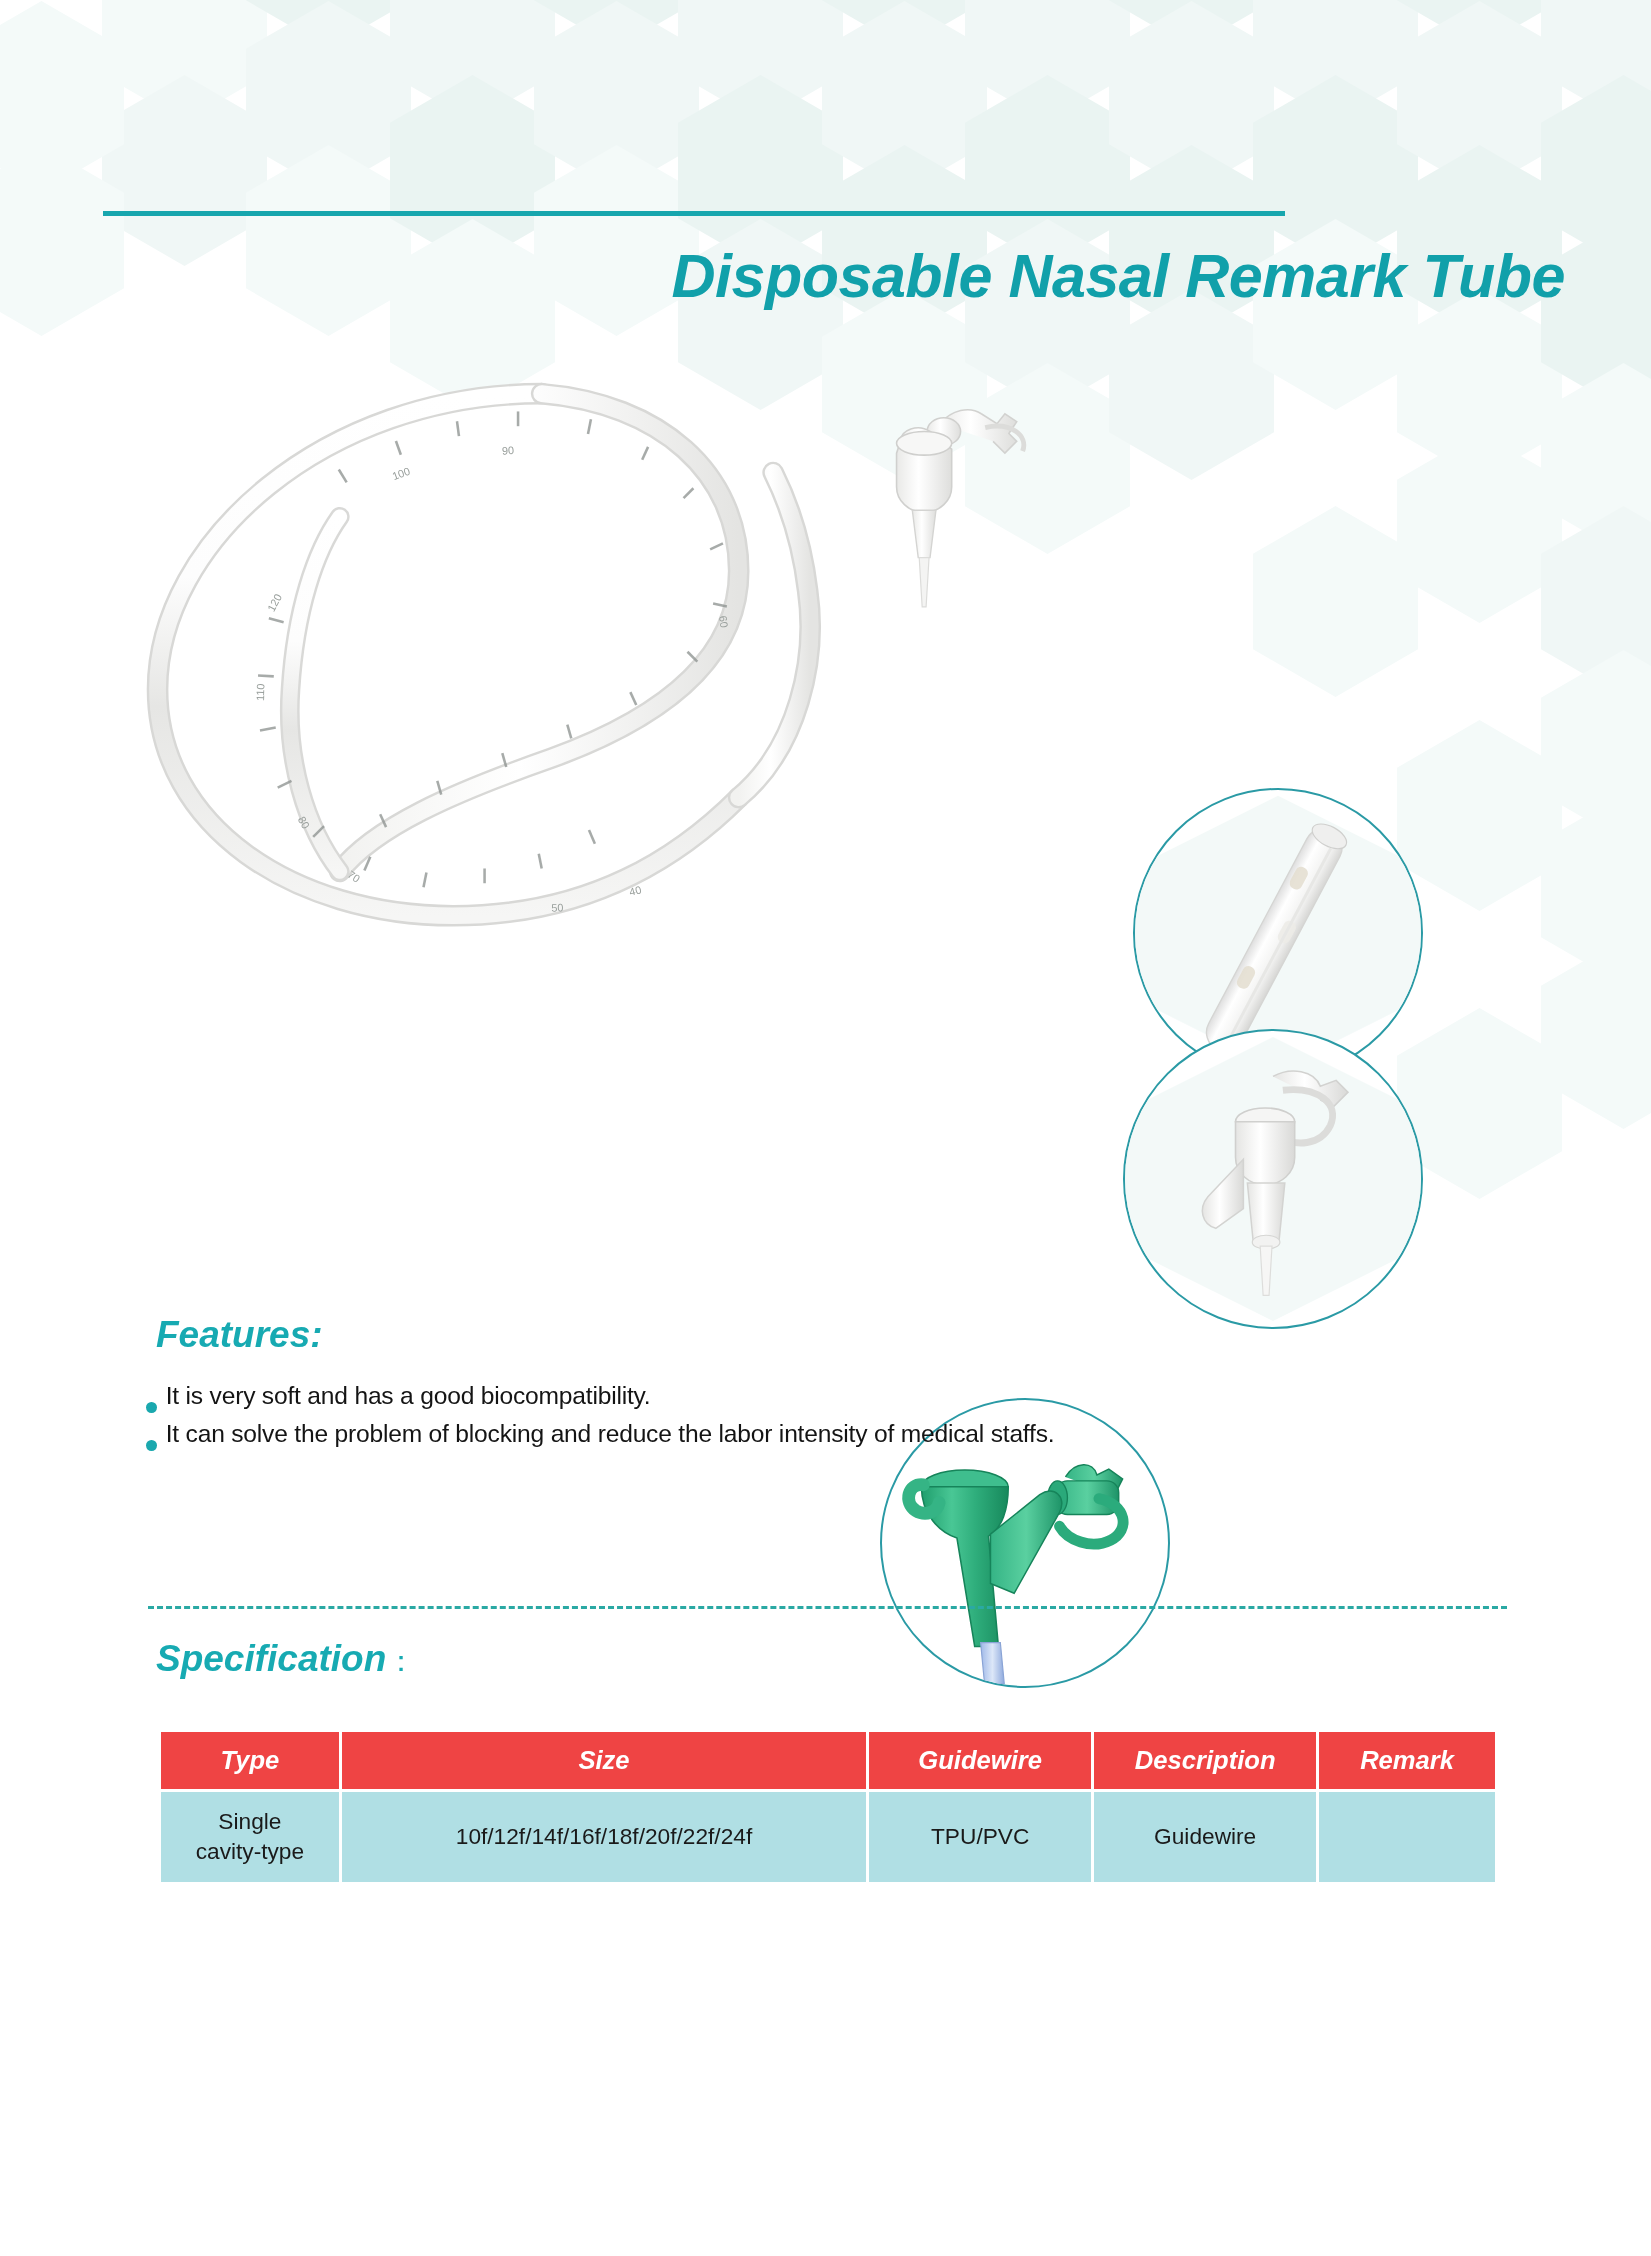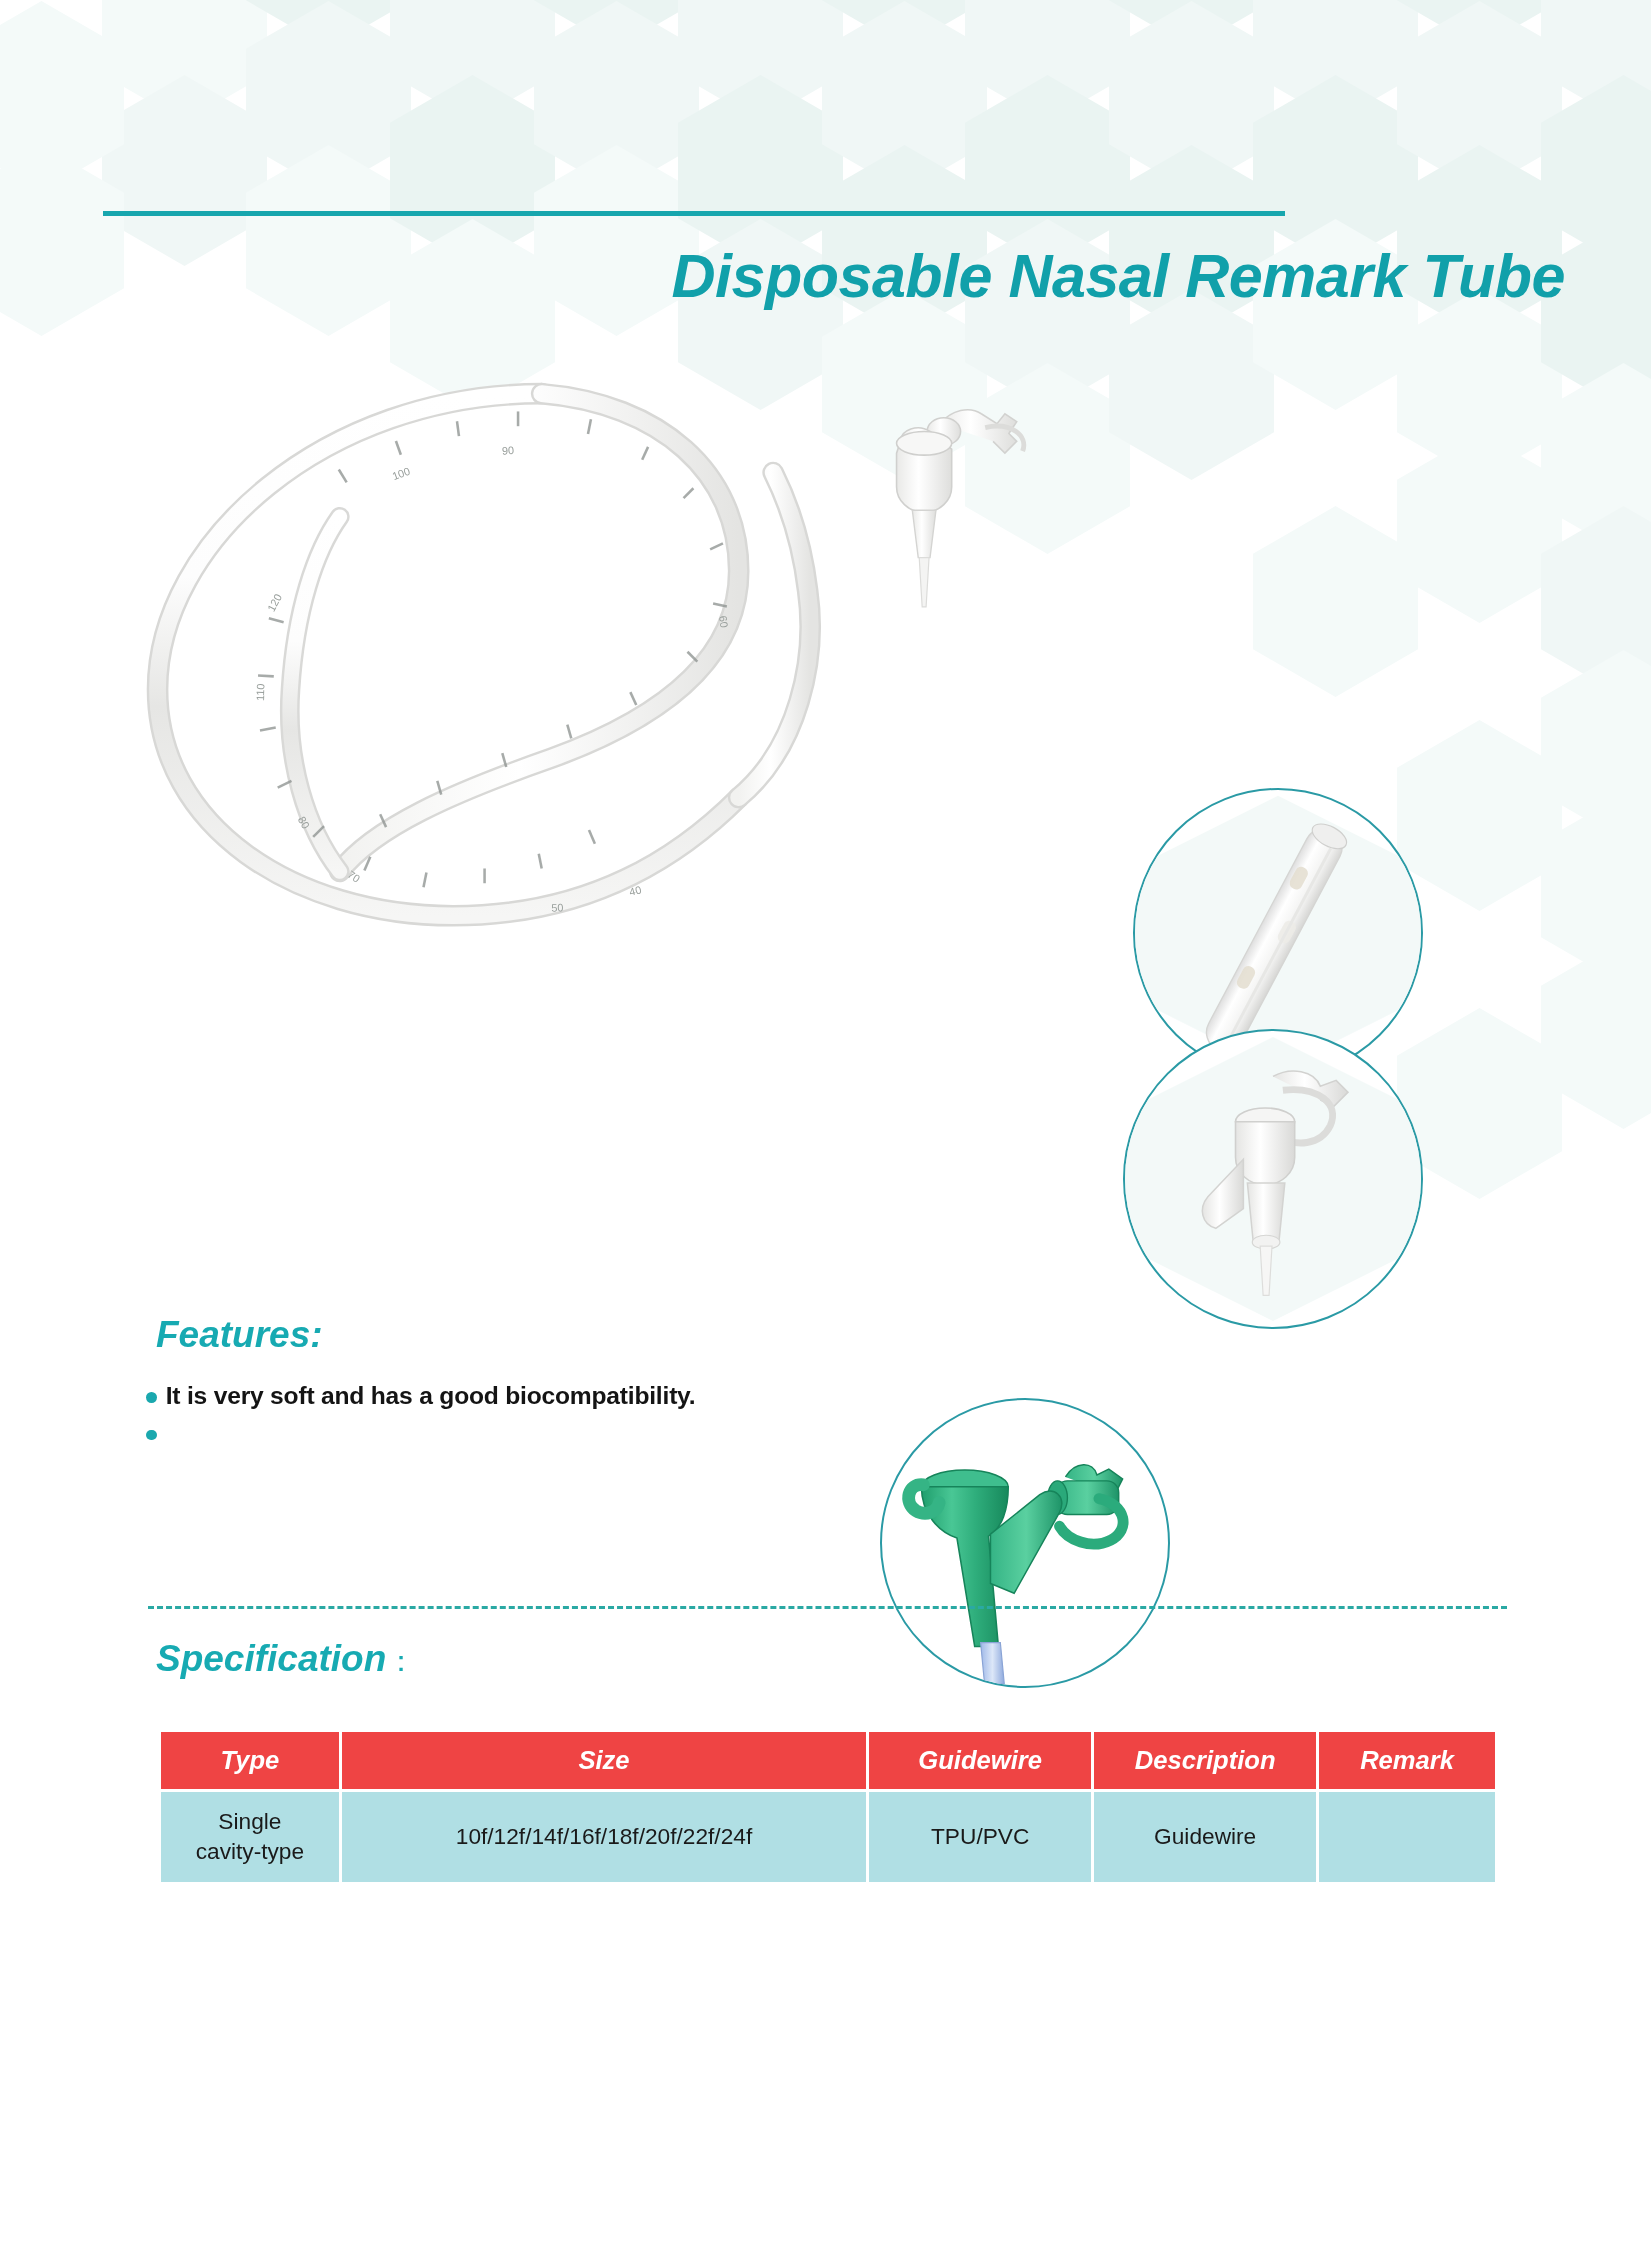--- a/index.html
+++ b/index.html
@@ -134,23 +134,22 @@
   }
   .feature-list {
     position: absolute;
     left: 146px;
     top: 1379px;
     width: 1379px;
     z-index: 3;
   }
   .feature-item {
     display: flex;
-    align-items: flex-start;
+    align-items: flex-end;
     margin-bottom: 3.9px;
-    font-weight: bold;
   }
   .bullet {
     flex: 0 0 auto;
     width: 10.8px;
     height: 10.8px;
     border-radius: 50%;
     background: #1aa8ae;
     margin-top: 12.8px;
     margin-right: 8.9px;
   }
@@ -468,20 +467,21 @@
 
   <div class="features-heading">Features:</div>
 
   <div class="feature-list">
     <div class="feature-item">
       <span class="bullet"></span>
       <span class="feature-text">It is very soft and has a good biocompatibility.</span>
     </div>
     <div class="feature-item">
       <span class="bullet"></span>
+      <span class="feature-text">It can solve the problem of blocking and reduce the labor intensity of medical staffs.</span>
     </div>
   </div>
 
   <div class="divider"></div>
 
   <div class="spec-heading">
     <span>Specification</span><span class="colon">：</span>
   </div>
 
   <table class="spec-table">

